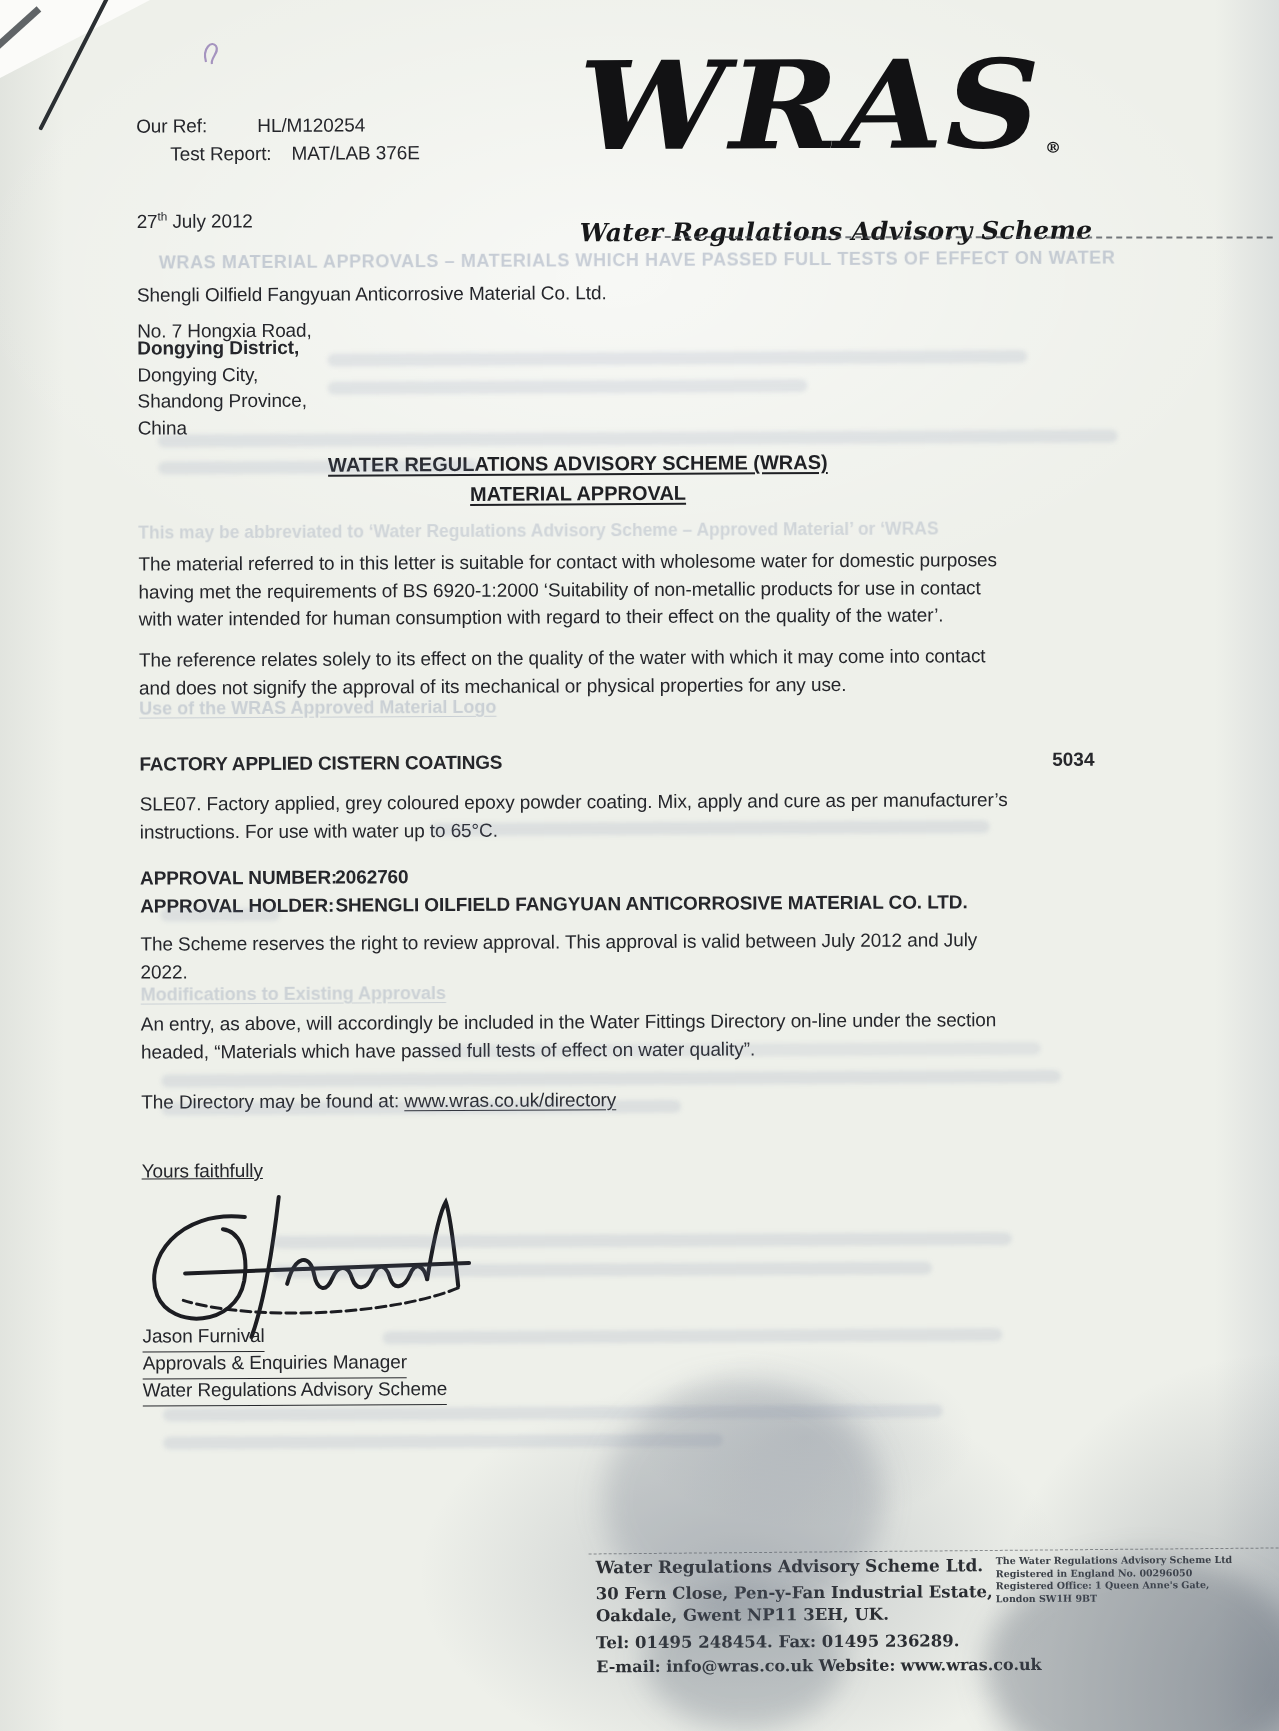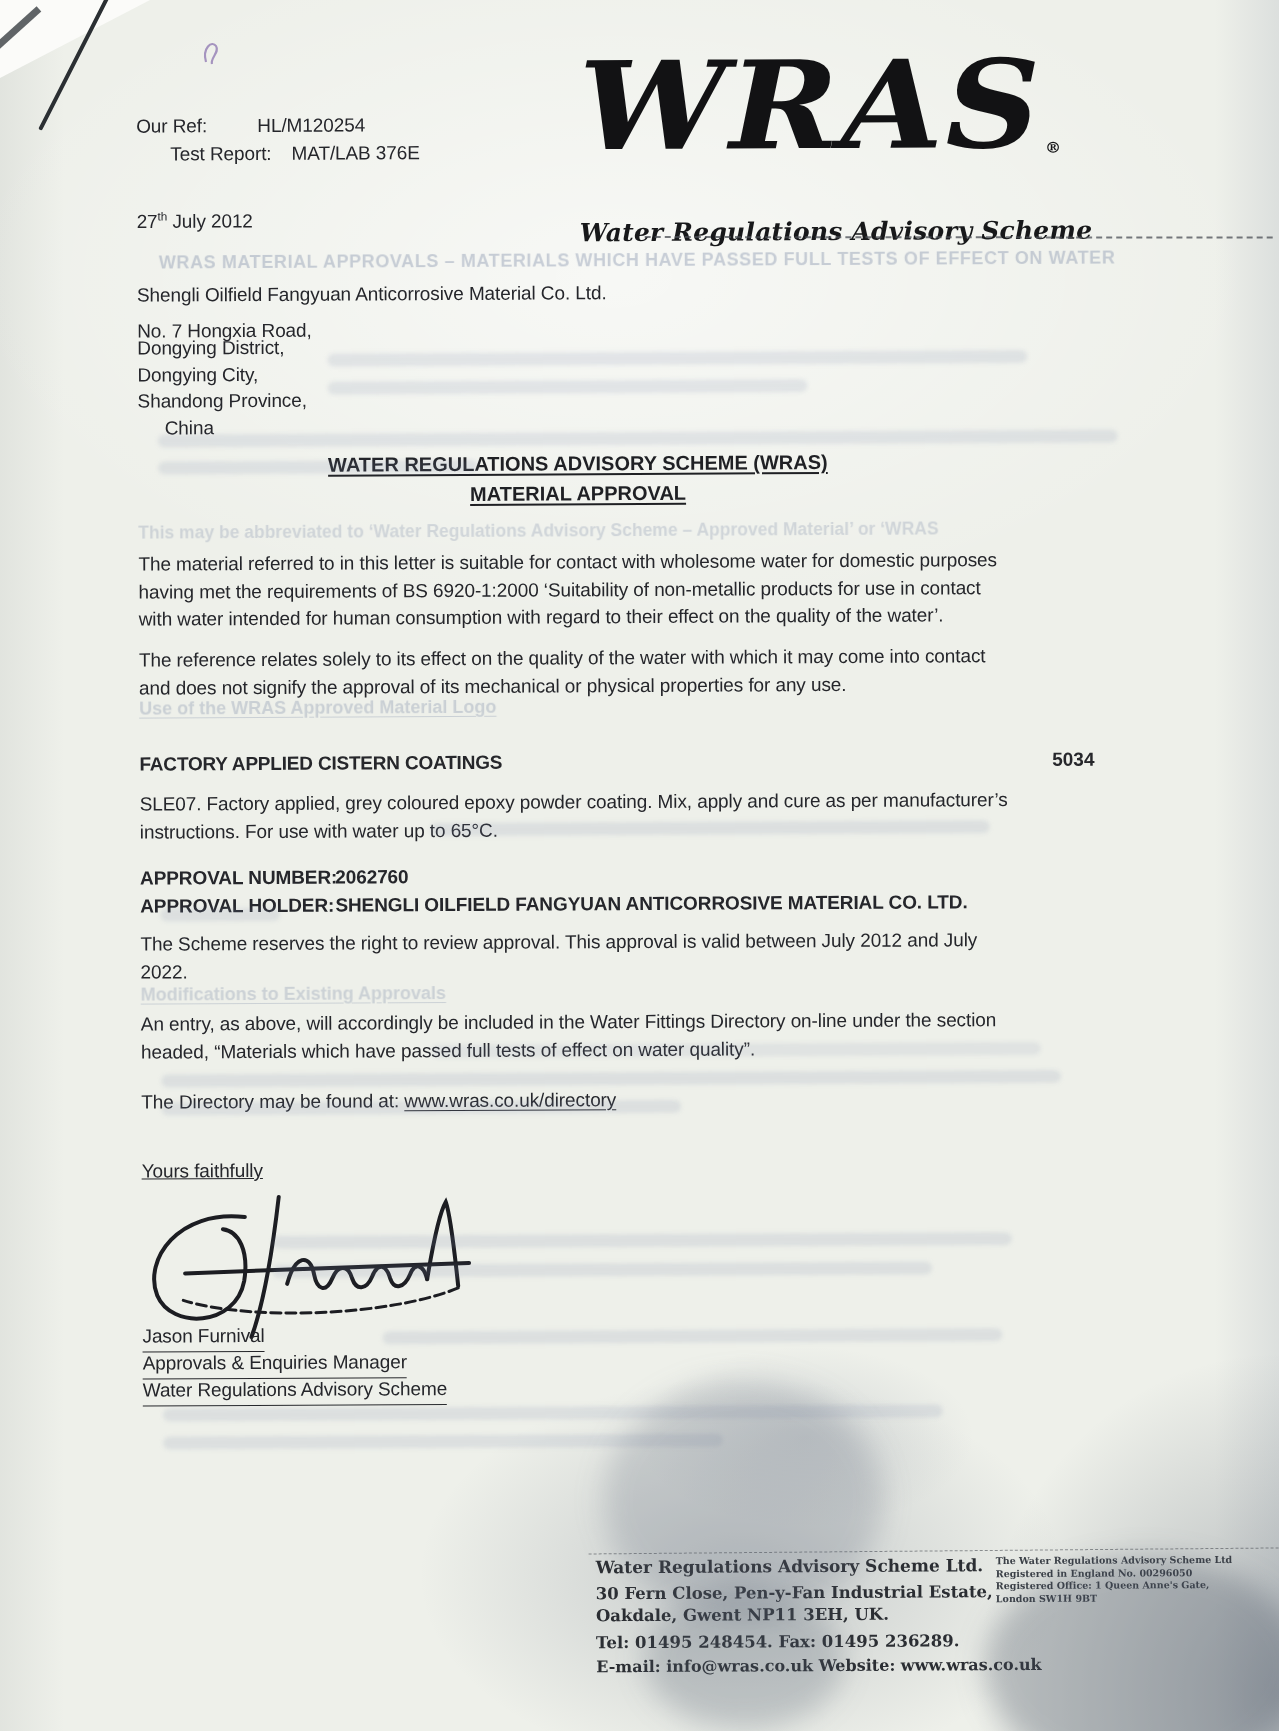--- a/index.html
+++ b/index.html
@@ -83,24 +83,24 @@
     <div class="abs logo">
       <div class="logo-main"><span>WRAS</span><span class="logo-reg">®</span></div>
       <div class="logo-sub">Water Regulations Advisory Scheme</div>
     </div>
     <div class="logo-dash"></div>
 
     <div class="abs ghost-text" style="left:162px;top:250px;font-size:18px;letter-spacing:.6px;opacity:.42;">WRAS MATERIAL APPROVALS – MATERIALS WHICH HAVE PASSED FULL TESTS OF EFFECT ON WATER</div>
 
     <div class="abs body-text" style="left:140px;top:279px;">Shengli Oilfield Fangyuan Anticorrosive Material Co. Ltd.</div>
     <div class="abs body-text" style="left:140px;top:306px;margin-top:9px;">No. 7 Hongxia Road,</div>
-    <div class="abs body-text" style="left:140px;top:332px;">Dongying District,</div>
+    <div class="abs body-text" style="left:140px;top:332px;font-weight:bold;">Dongying District,</div>
     <div class="abs body-text" style="left:140px;top:359px;">Dongying City,</div>
     <div class="abs body-text" style="left:140px;top:385px;">Shandong Province,</div>
-    <div class="abs body-text" style="left:140px;top:412px;margin-left:27px;">China</div>
+    <div class="abs body-text" style="left:140px;top:412px;">China</div>
 
     <div class="abs title-wrap" style="top:452px;"><span class="uline">WATER REGULATIONS ADVISORY SCHEME (WRAS)</span></div>
     <div class="abs title-wrap" style="top:482px;"><span class="uline">MATERIAL APPROVAL</span></div>
 
     <div class="abs body-text" style="left:140px;top:548px;">
       <div>The material referred to in this letter is suitable for contact with wholesome water for domestic purposes</div>
       <div>having met the requirements of BS 6920-1:2000 ‘Suitability of non-metallic products for use in contact</div>
       <div>with water intended for human consumption with regard to their effect on the quality of the water’.</div>
     </div>
 

